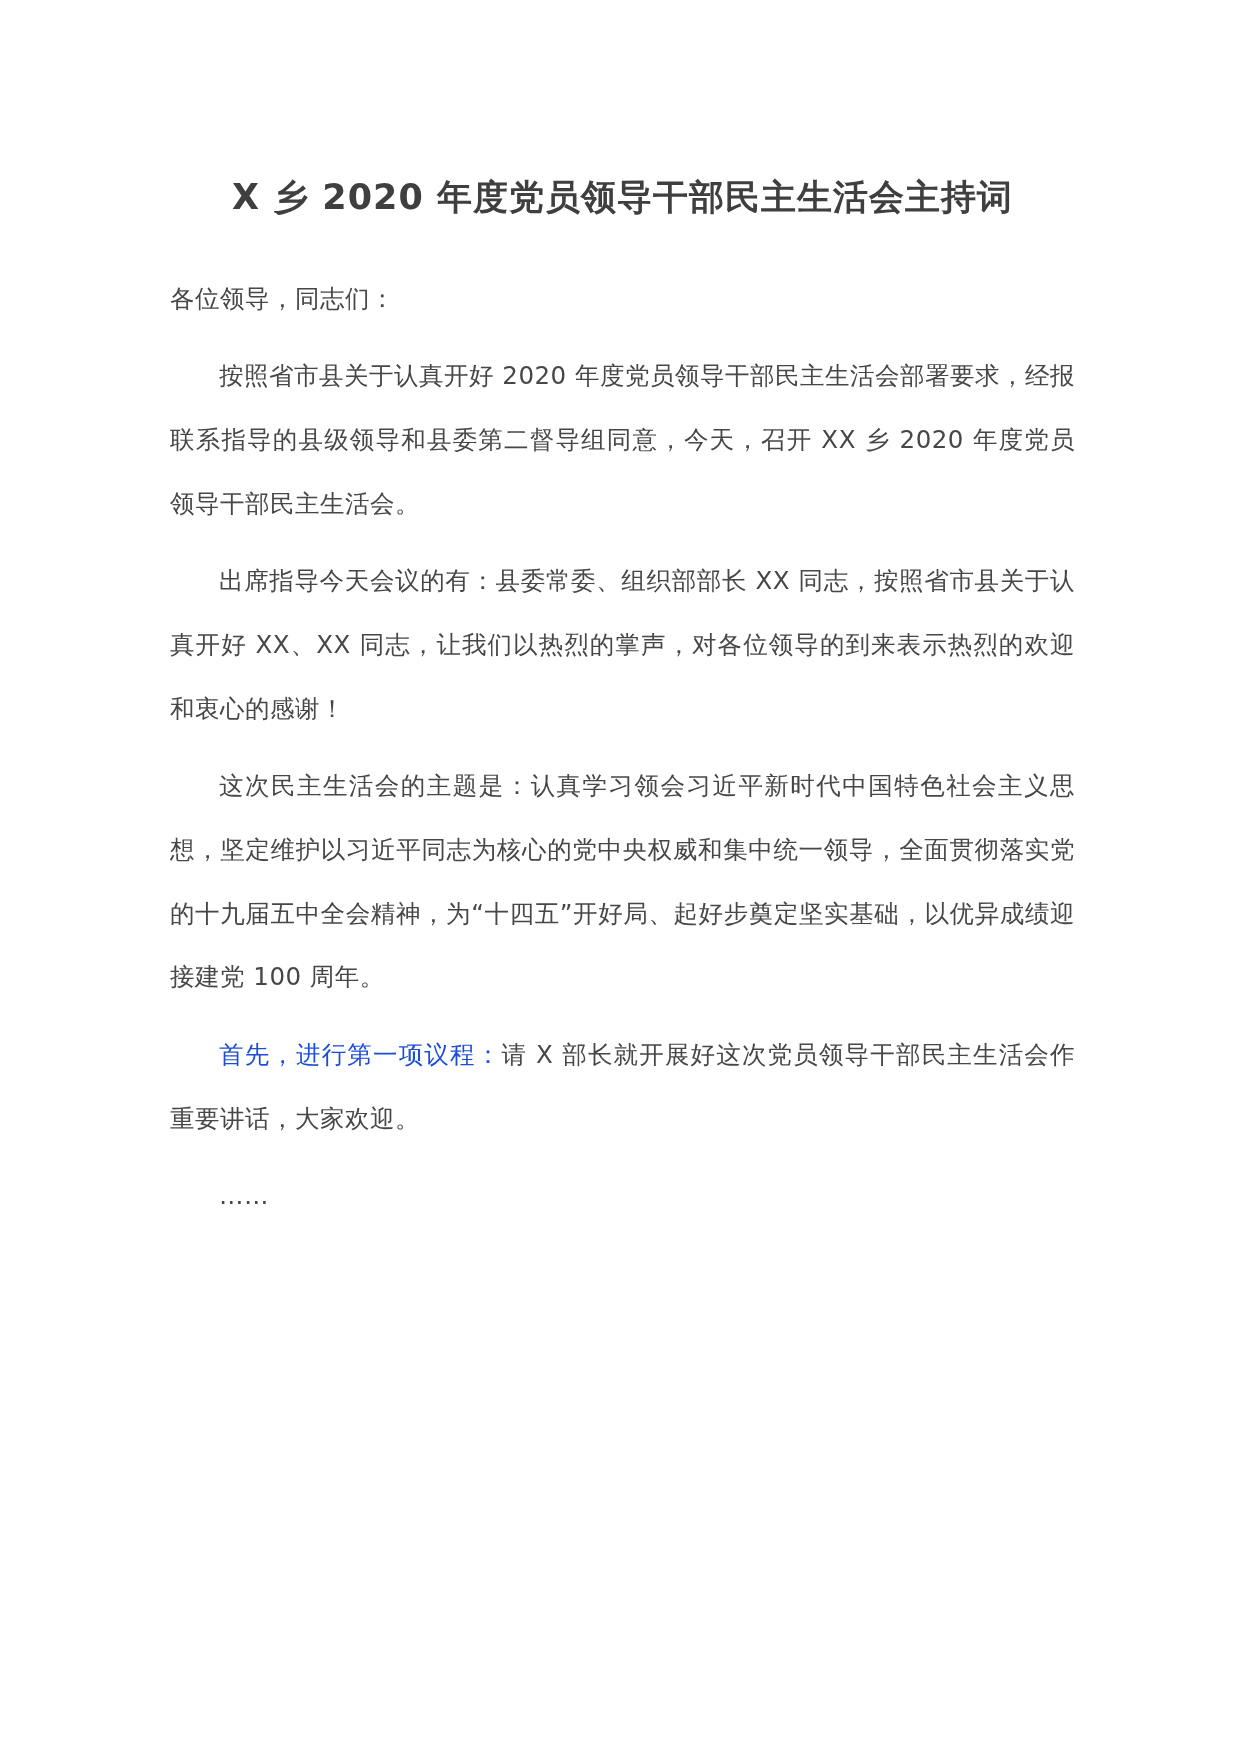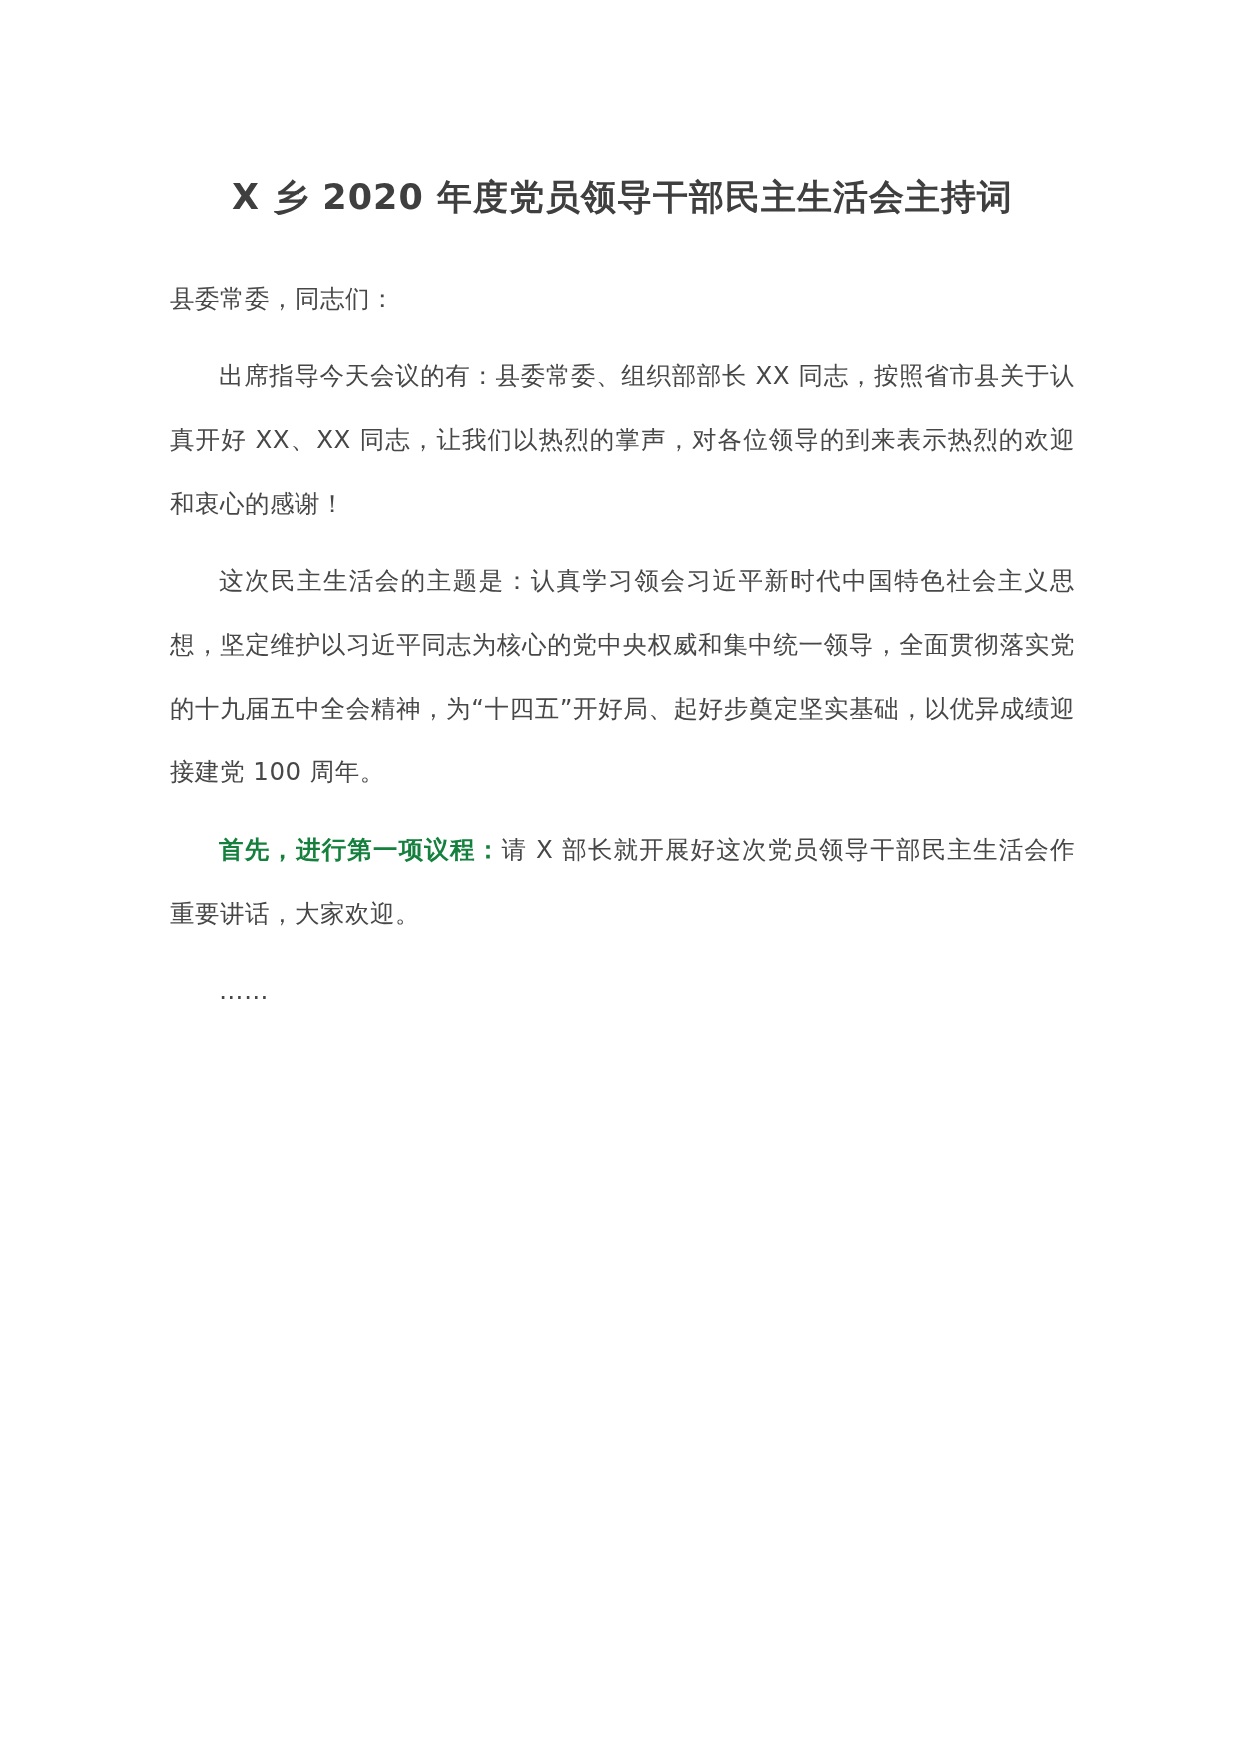--- a/index.html
+++ b/index.html
@@ -33,33 +33,34 @@
     font-size: 24.5px;
     line-height: 2.6;
     text-align: justify;
     text-indent: 2em;
     letter-spacing: 0.5px;
   }
   .doc-paragraph.no-indent {
     text-indent: 0;
   }
   .doc-paragraph strong {
-    font-weight: bold;
-    color: #15803d;
+    font-weight: normal;
+    color: #1d4ed8;
   }
 </style>
 </head>
 <body>
 
 <div class="page">
 
   <h1 class="doc-title">X 乡 2020 年度党员领导干部民主生活会主持词</h1>
 
-  <p class="doc-paragraph no-indent">县委常委，同志们：</p>
+  <p class="doc-paragraph no-indent">各位领导，同志们：</p>
 
+  <p class="doc-paragraph">按照省市县关于认真开好 2020 年度党员领导干部民主生活会部署要求，经报联系指导的县级领导和县委第二督导组同意，今天，召开 XX 乡 2020 年度党员领导干部民主生活会。</p>
 
   <p class="doc-paragraph">出席指导今天会议的有：县委常委、组织部部长 XX 同志，按照省市县关于认真开好 XX、XX 同志，让我们以热烈的掌声，对各位领导的到来表示热烈的欢迎和衷心的感谢！</p>
 
 
   <p class="doc-paragraph">这次民主生活会的主题是：认真学习领会习近平新时代中国特色社会主义思想，坚定维护以习近平同志为核心的党中央权威和集中统一领导，全面贯彻落实党的十九届五中全会精神，为“十四五”开好局、起好步奠定坚实基础，以优异成绩迎接建党 100 周年。</p>
 
 
   <p class="doc-paragraph"><strong>首先，进行第一项议程：</strong><span>请 X 部长就开展好这次党员领导干部民主生活会作重要讲话，大家欢迎。</span></p>
 
   <p class="doc-paragraph">……</p>

